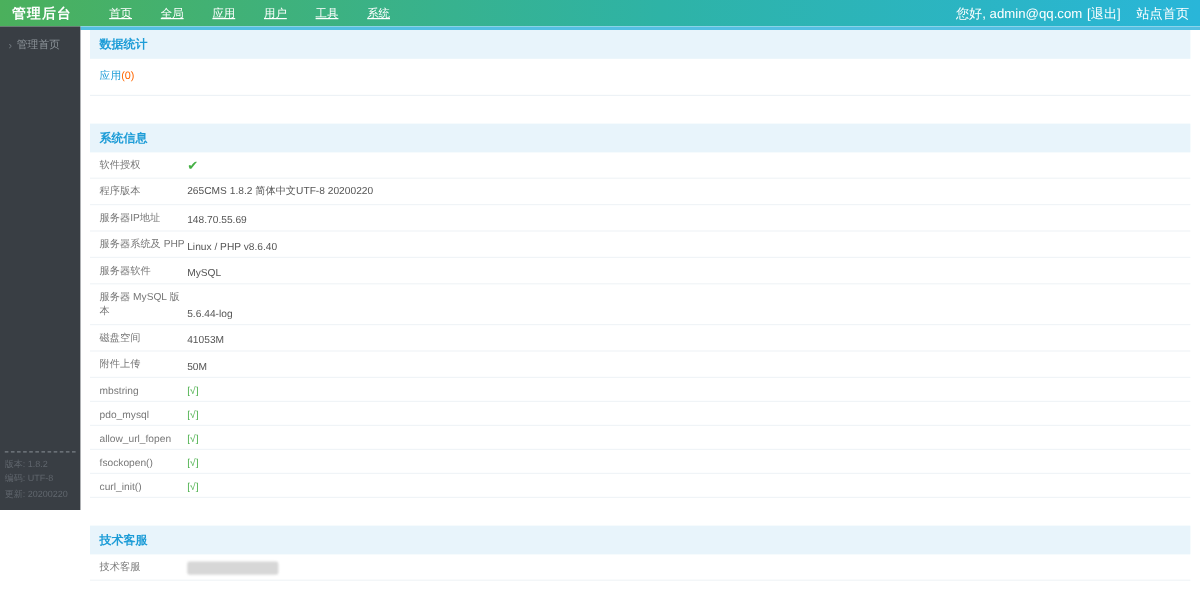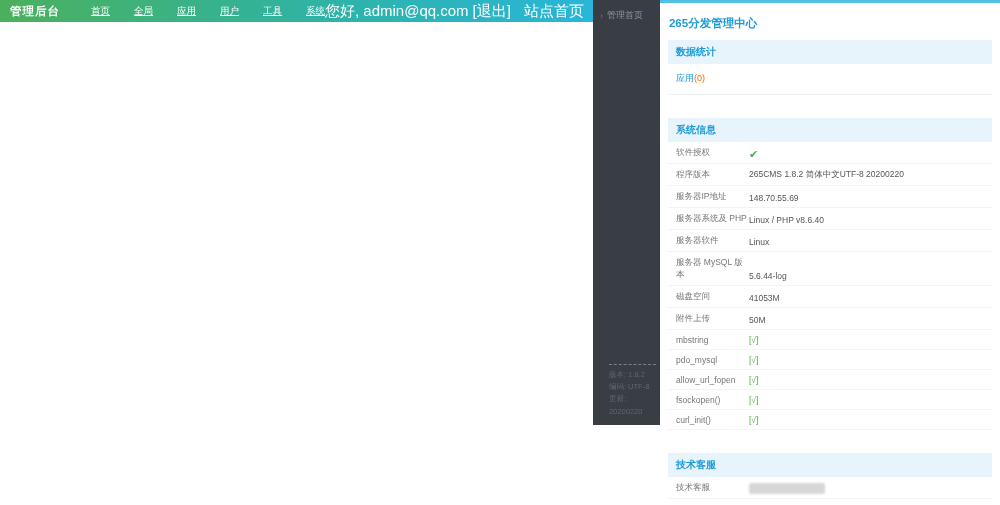--- a/index.html
+++ b/index.html
@@ -1,46 +1,46 @@
 <!DOCTYPE html>
 <html><head>
 <meta charset="utf-8">
 <style>
   * { margin:0; padding:0; box-sizing:border-box; }
   html,body { width:1000px; height:505px; overflow:hidden; }
   body {
     font-family:"Liberation Sans","DejaVu Sans",sans-serif;
     background:#ffffff; color:#555;
   }
-  .page { width:1000px; height:425px; display:flex; }
+  .page { width:1000px; height:425px; display:flex; flex-direction:column; }
 
   
   .topbar {
     height:22px; flex:0 0 22px; display:flex; align-items:center;
     background:linear-gradient(to right,#4bb05c 0%,#2eb3a6 55%,#29b6d9 100%);
     color:#fff; white-space:nowrap;
   }
   .brand { font-size:11.5px; font-weight:bold; padding:0 10px; letter-spacing:1px; }
   .topnav { display:flex; gap:24px; margin-left:21px;text-align:right; }
   .topnav .nav-item { font-size:9.5px; color:#fff; cursor:pointer; }
-  .top-right { margin-left:auto; display:flex; align-items:flex-start; gap:13px; padding-right:9px; font-size:15px; }
+  .top-right { margin-left:auto; display:flex; align-items:flex-start; gap:13px; padding-right:9px; font-size:11px; }
   .top-right span, .top-right a { color:#fff; text-decoration:none; }
 
   
   .body-row { flex:1; display:flex; min-height:0; }
   aside.sidebar {
     flex:0 0 67px; width:67px; background:#393e44; position:relative;
   }
   .side-item {
     padding:9px 7px; font-size:9px; color:#8e959b; cursor:pointer;
     display:flex; align-items:center; gap:4px;
   }
   .side-item .chev { color:#70777d; font-size:9px; }
   .side-footer {
-    position:absolute; left:16px; right:4px; bottom:7px;
+    position:absolute; left:4px; right:4px; bottom:7px;
     border-top:1px dashed #7a8086; padding-top:4px;
     font-size:7.5px; line-height:1.65; color:#60666d;
   }
 
   main.content { flex:1; background:#fff; min-width:0; }
   .blue-line { height:3px; background:#53bfe2; }
   .content-inner { padding:0 8px; }
 
   .page-title { padding:13px 1px 9px; font-size:11.5px; font-weight:bold; color:#1d9cd7; }
 
@@ -103,21 +103,20 @@
       <div class="side-footer">
           <div>版本: 1.8.2</div>
           <div>编码: UTF-8</div>
           <div>更新: 20200220</div>
         </div>
     </aside>
 
     <main class="content">
       <div class="blue-line"></div>
       <div class="content-inner">
-        <div class="page-title">265分发管理中心</div>
 
         <div class="section-bar">数据统计</div>
         <div class="stats-row">
             <div class="stat">
     <a href="#" class="stat-link">应用</a><span class="stat-count">(0)</span>
   </div>
           </div>
 
         <div class="section-bar mt">系统信息</div>
         <div>
@@ -132,21 +131,21 @@
             <div class="info-row" data-type="text">
     <span class="info-label">服务器IP地址</span>
     <span class="info-value">148.70.55.69</span>
   </div>
             <div class="info-row" data-type="text">
     <span class="info-label">服务器系统及 PHP</span>
     <span class="info-value">Linux / PHP v8.6.40</span>
   </div>
             <div class="info-row" data-type="text">
     <span class="info-label">服务器软件</span>
-    <span class="info-value">Linux</span>
+    <span class="info-value">MySQL</span>
   </div>
             <div class="info-row" data-type="text">
     <span class="info-label">服务器 MySQL 版本</span>
     <span class="info-value">5.6.44-log</span>
   </div>
             <div class="info-row" data-type="text">
     <span class="info-label">磁盘空间</span>
     <span class="info-value">41053M</span>
   </div>
             <div class="info-row" data-type="text">

